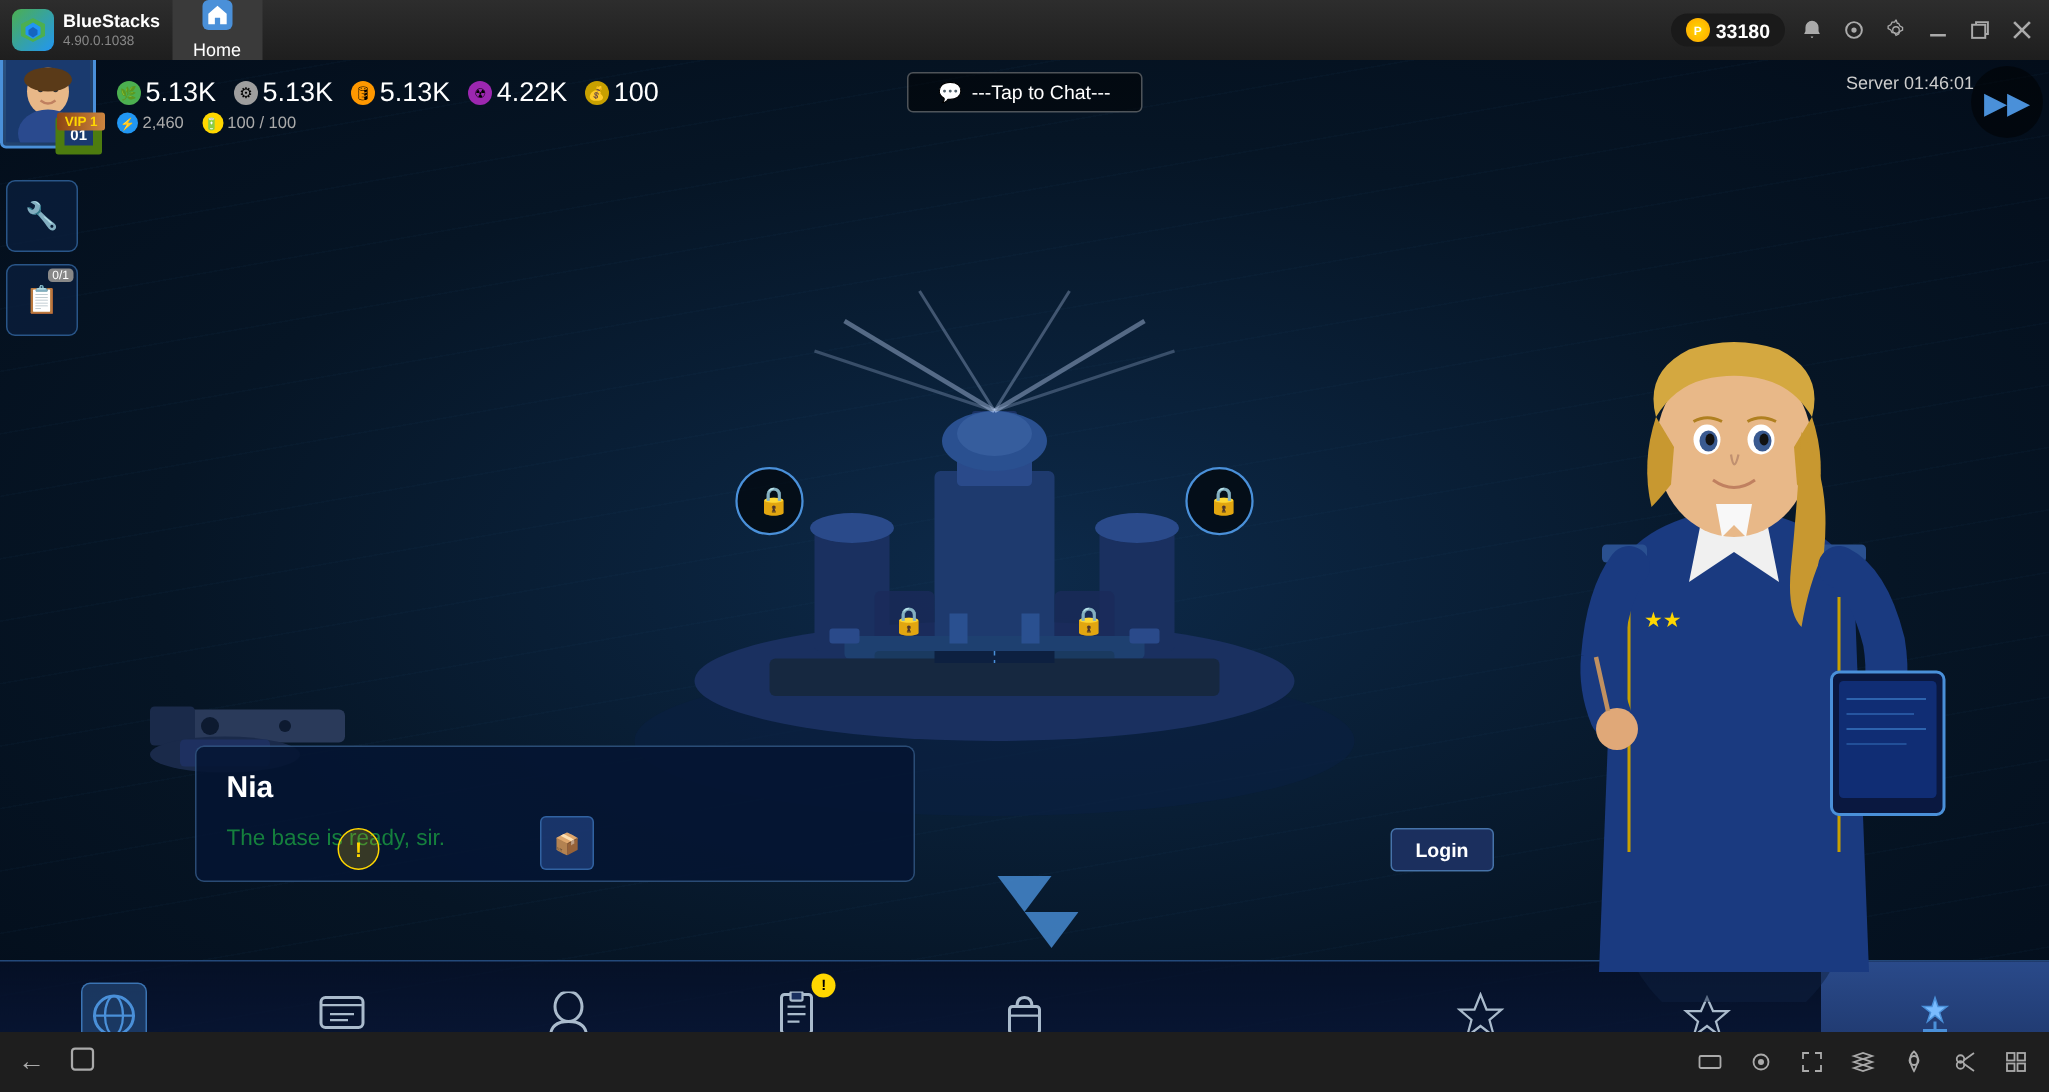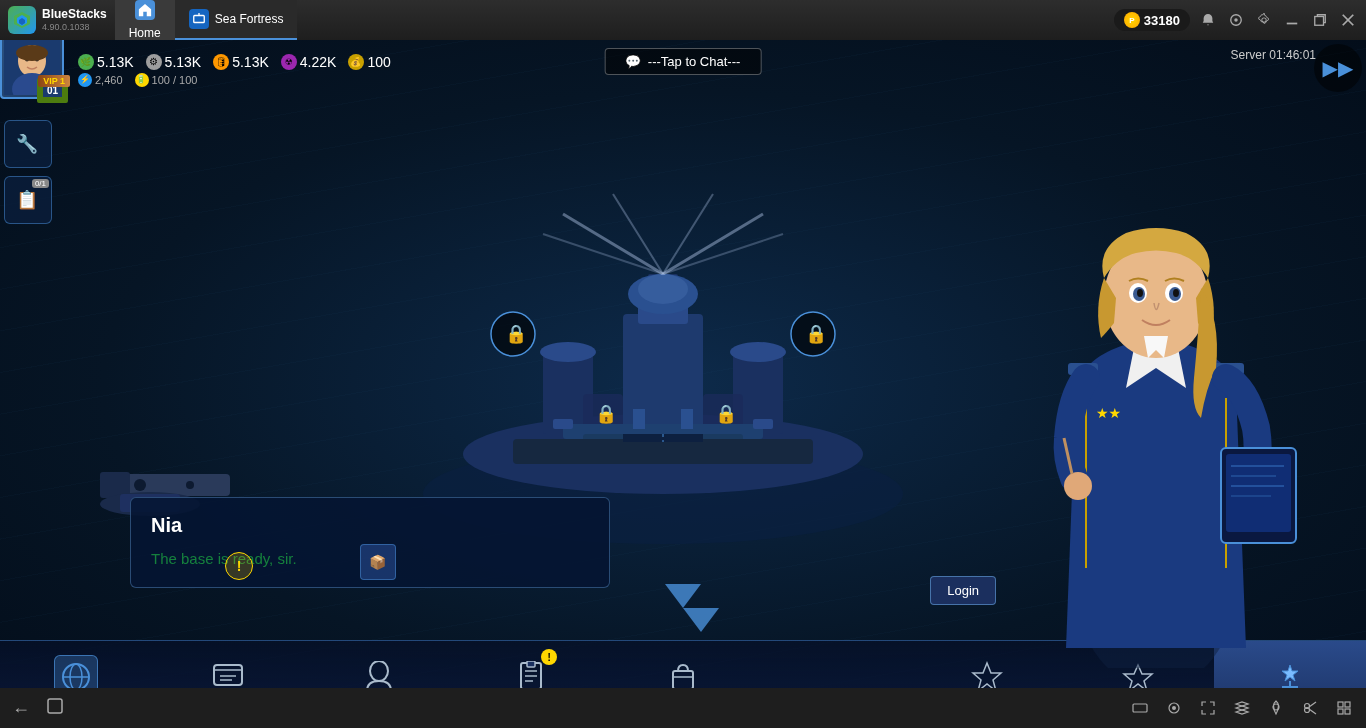--- a/index.html
+++ b/index.html
@@ -237,21 +237,21 @@
       justify-content: center;
       font-size: 9px;
     }
     .res-icon.food { background: #4CAF50; }
     .res-icon.steel { background: #9E9E9E; }
     .res-icon.fuel { background: #FF9800; }
     .res-icon.nuclear { background: #9C27B0; }
     .res-icon.gold { background: #FFD700; }
     .res-value {
       color: #ffffff;
-      font-size: 14px;
+      font-size: 18px;
     }
     #res-row2 {
       display: flex;
       gap: 12px;
       align-items: center;
     }
     .sub-resource {
       display: flex;
       align-items: center;
       gap: 3px;
@@ -384,30 +384,31 @@
       bottom: 60px;
       right: 60px;
       width: 300px;
       height: 500px;
       z-index: 15;
     }
 
     
     #login-btn {
       position: absolute;
-      top: 536px;
+      top: 512px;
       right: 370px;
       background: rgba(30,50,100,0.9);
       border: 1px solid rgba(100,160,220,0.6);
       color: white;
       padding: 6px 16px;
       border-radius: 4px;
       font-size: 13px;
       cursor: pointer;
       z-index: 25;
+      font-weight: bold;
     }
 
     
     #bottom-hud {
       position: absolute;
       bottom: 0;
       left: 0;
       right: 0;
       height: 88px;
       background: linear-gradient(180deg, rgba(5,15,40,0.7) 0%, rgba(10,25,60,0.95) 100%);
@@ -593,29 +594,20 @@
 
   <div id="tab-home">
     <div class="tab-icon">
       <svg viewBox="0 0 16 16" width="14" height="14" fill="white">
         <path d="M8 1L1 7v8h5v-5h4v5h5V7z"></path>
       </svg>
     </div>
     <span class="tab-label">Home</span>
   </div>
 
-  <div id="tab-game">
-    <div class="tab-icon" style="background:#1565C0;">
-      <svg viewBox="0 0 16 16" width="14" height="14" fill="white">
-        <rect x="2" y="4" width="12" height="8" rx="1" fill="none" stroke="white" stroke-width="1.5"></rect>
-        <line x1="8" y1="4" x2="8" y2="1" stroke="white" stroke-width="1.5"></line>
-      </svg>
-    </div>
-    <span class="tab-label">Sea Fortress</span>
-  </div>
 
   <div id="title-bar-right">
     <div id="coins-display">
       <div id="coin-icon">P</div>
       <span id="coin-value">33180</span>
     </div>
 
     <div class="titlebar-btn">
       <svg viewBox="0 0 16 16">
           <path d="M8 1a5 5 0 00-5 5v3l-1 2h12l-1-2V6a5 5 0 00-5-5zM7 13h2a1 1 0 01-2 0z"></path>

